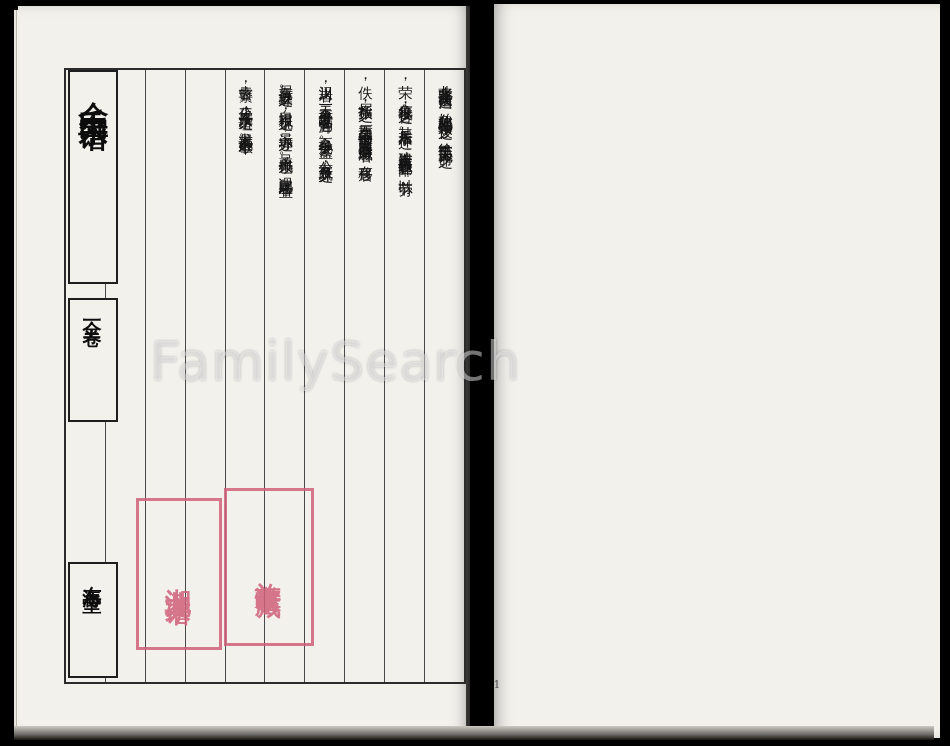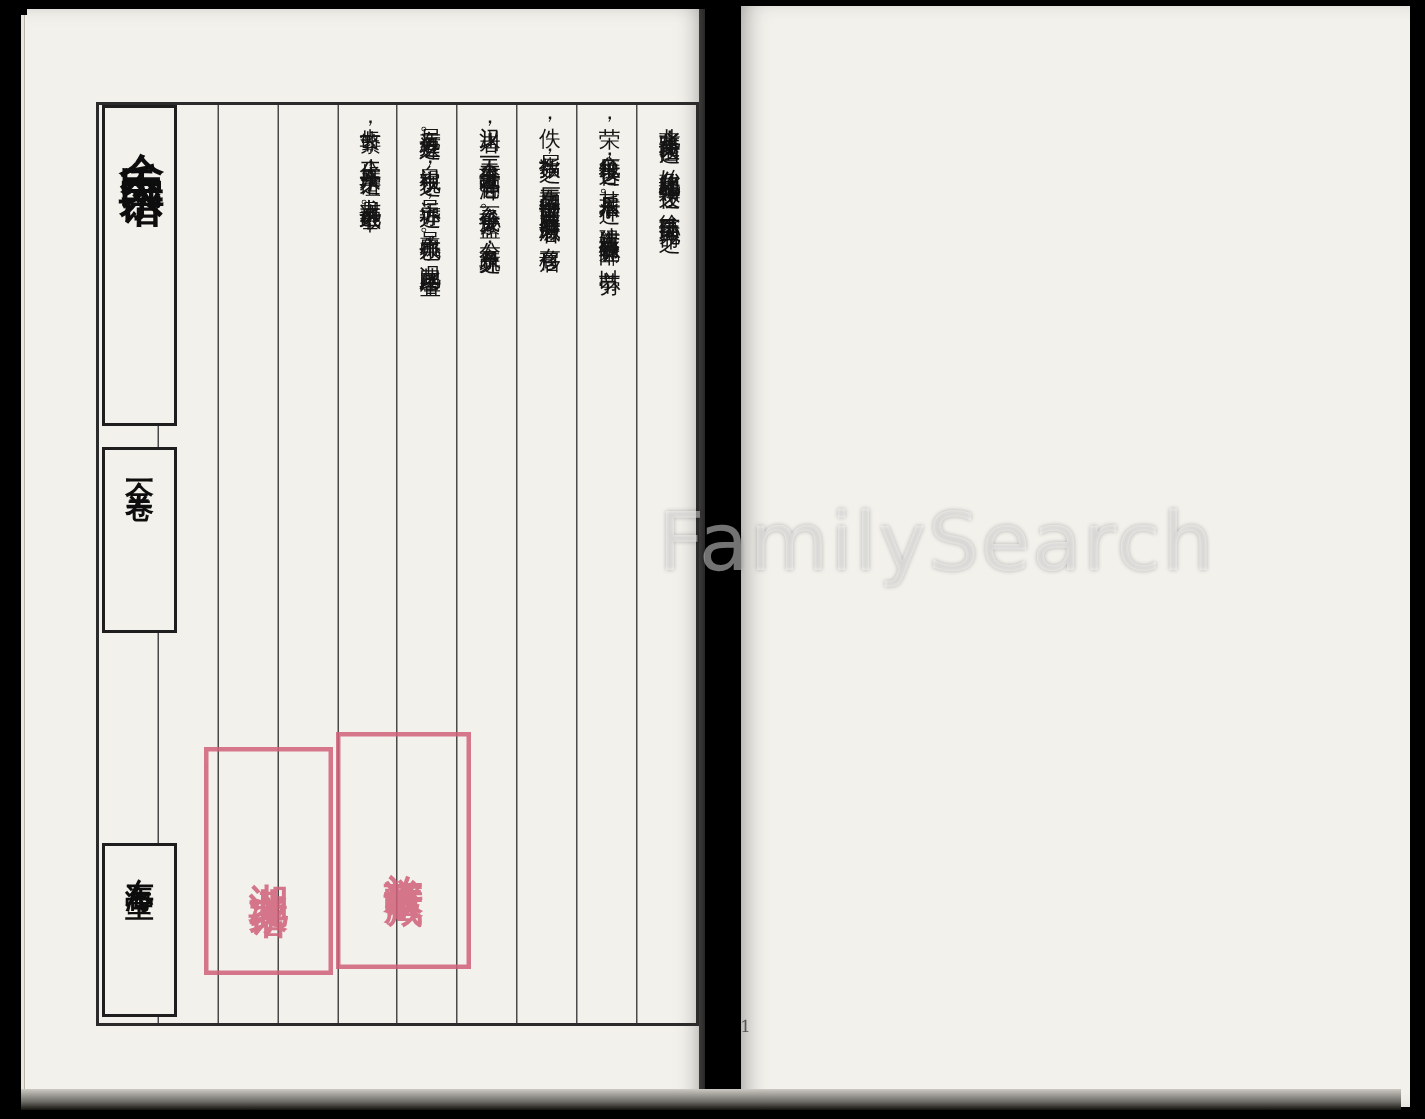--- a/index.html
+++ b/index.html
@@ -141,21 +141,21 @@
   }
   .seal-1 { left: 118px; top: 492px; width: 86px; height: 152px; font-size: 26px; }
   .seal-2 { left: 206px; top: 482px; width: 90px; height: 158px; font-size: 26px; }
 
   
   .watermark {
     position: absolute;
     left: 150px;
     top: 330px;
     width: 660px;
-    text-align: right;
+    text-align: left;
     font-family: "DejaVu Sans", sans-serif;
     font-size: 54px;
     color: rgba(255,255,255,0.45);
     text-shadow: 0 0 3px rgba(0,0,0,0.25);
     letter-spacing: 1px;
     pointer-events: none;
     user-select: none;
   }
 
   .page-number {

